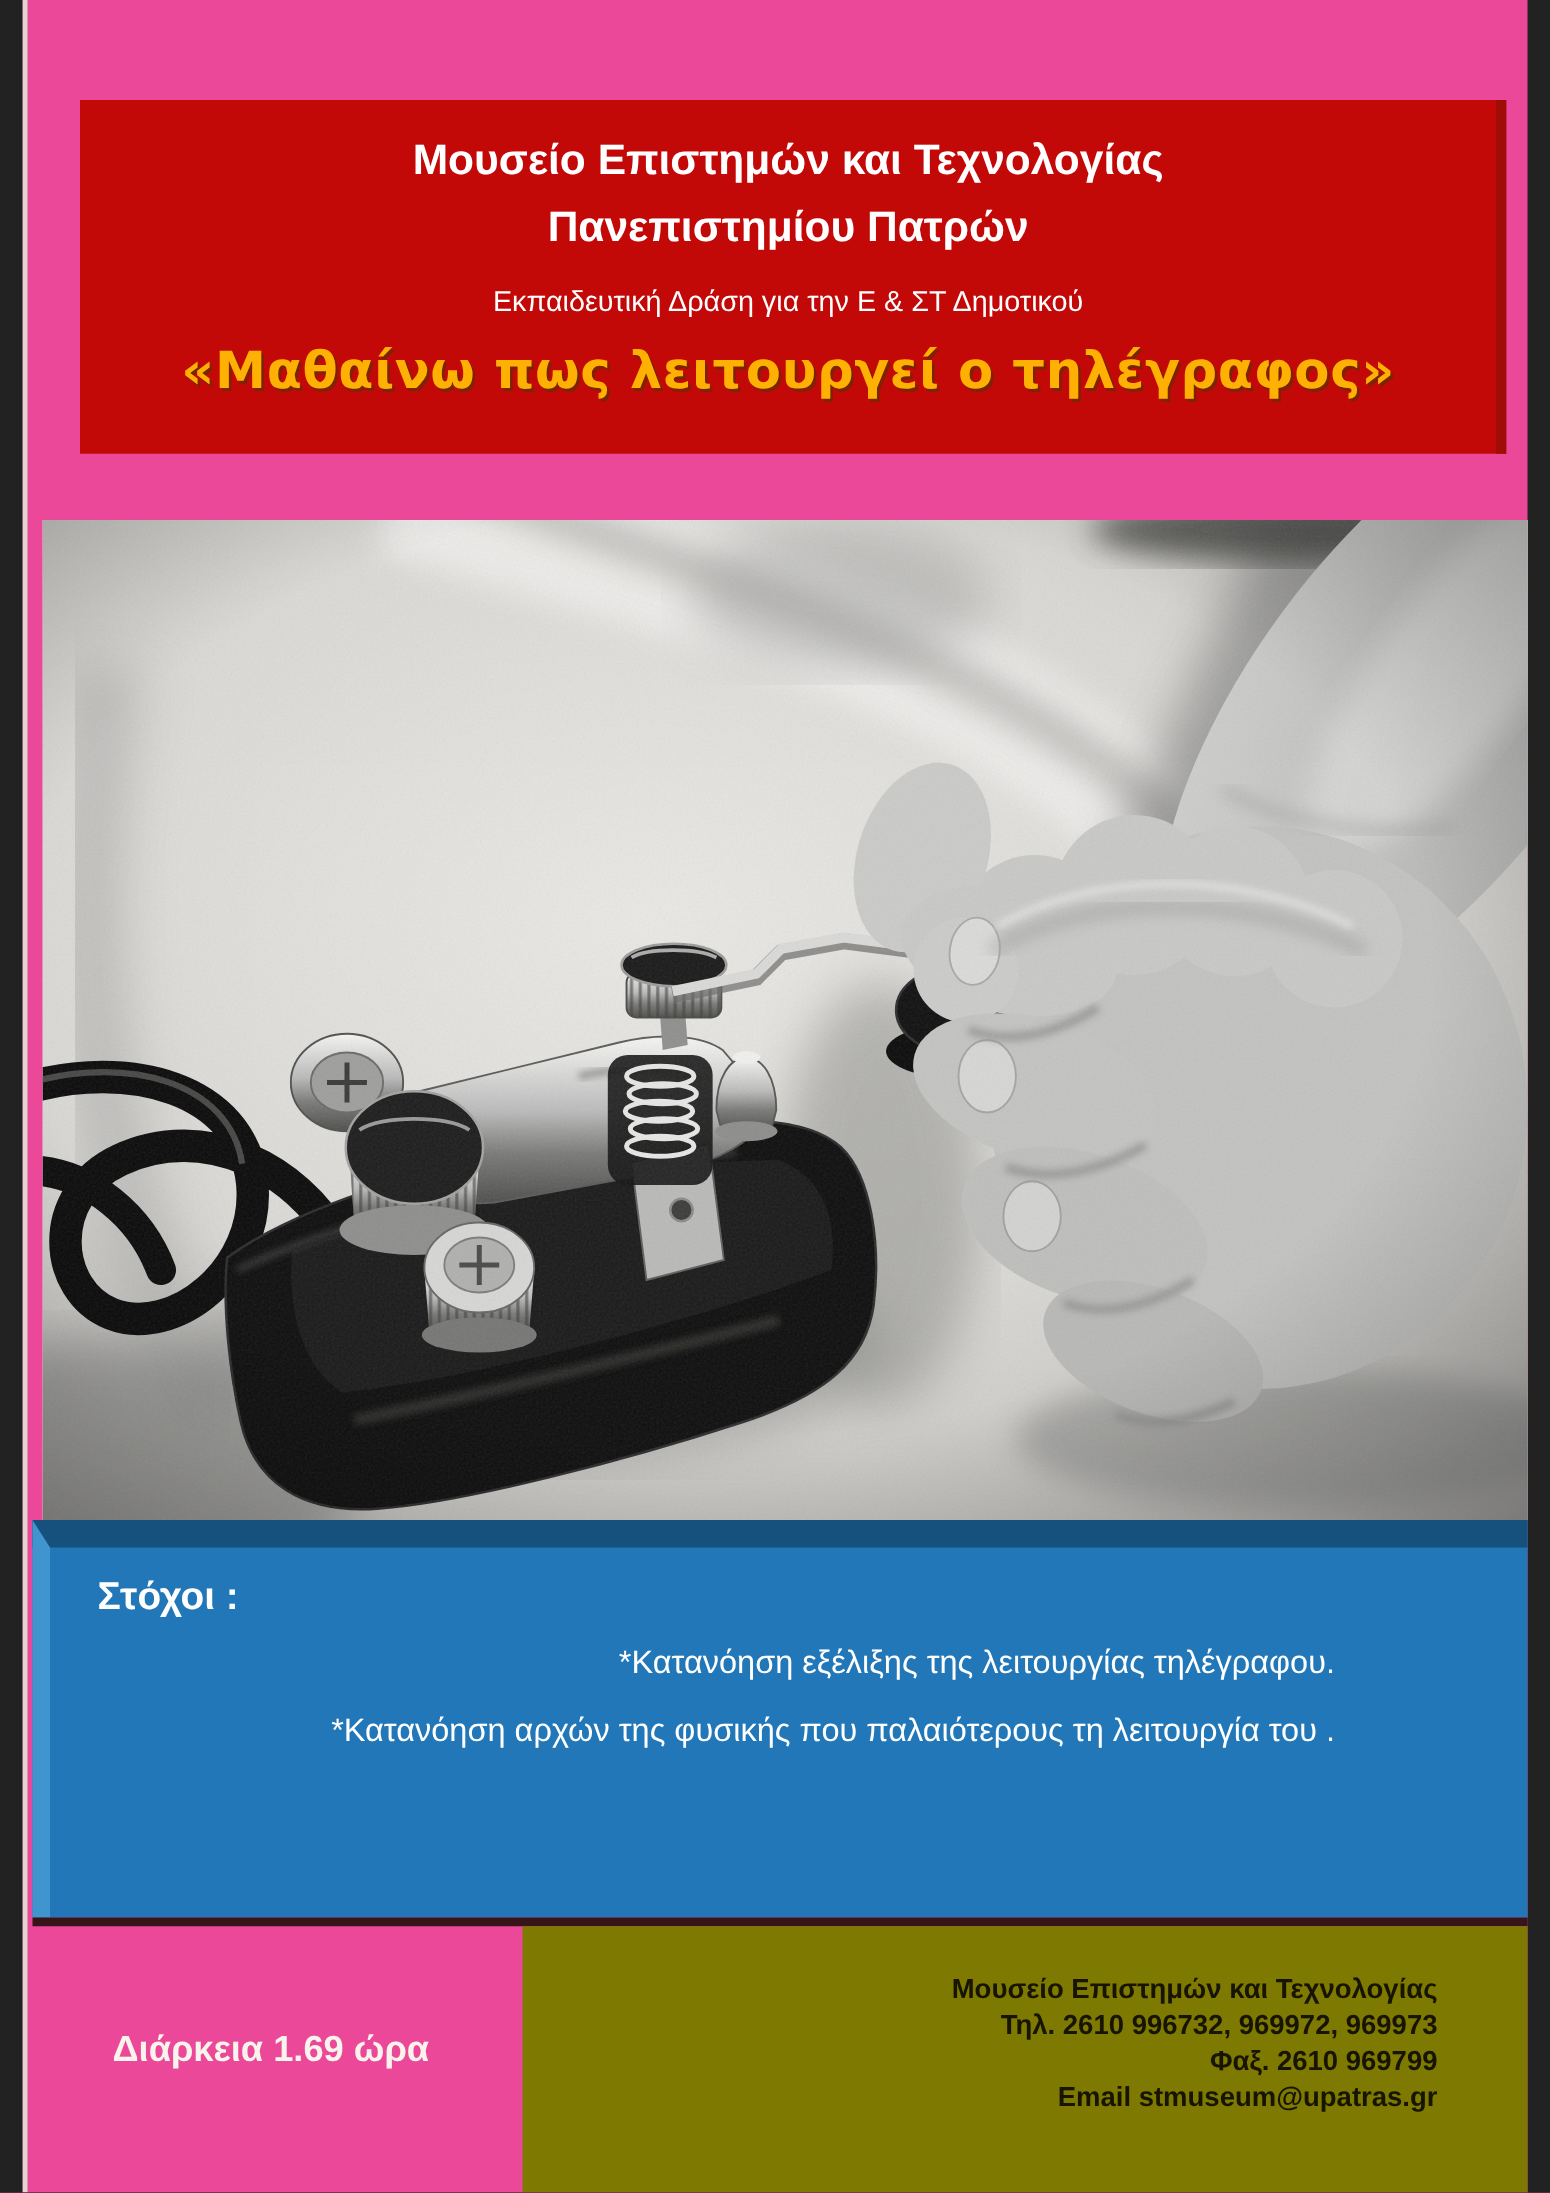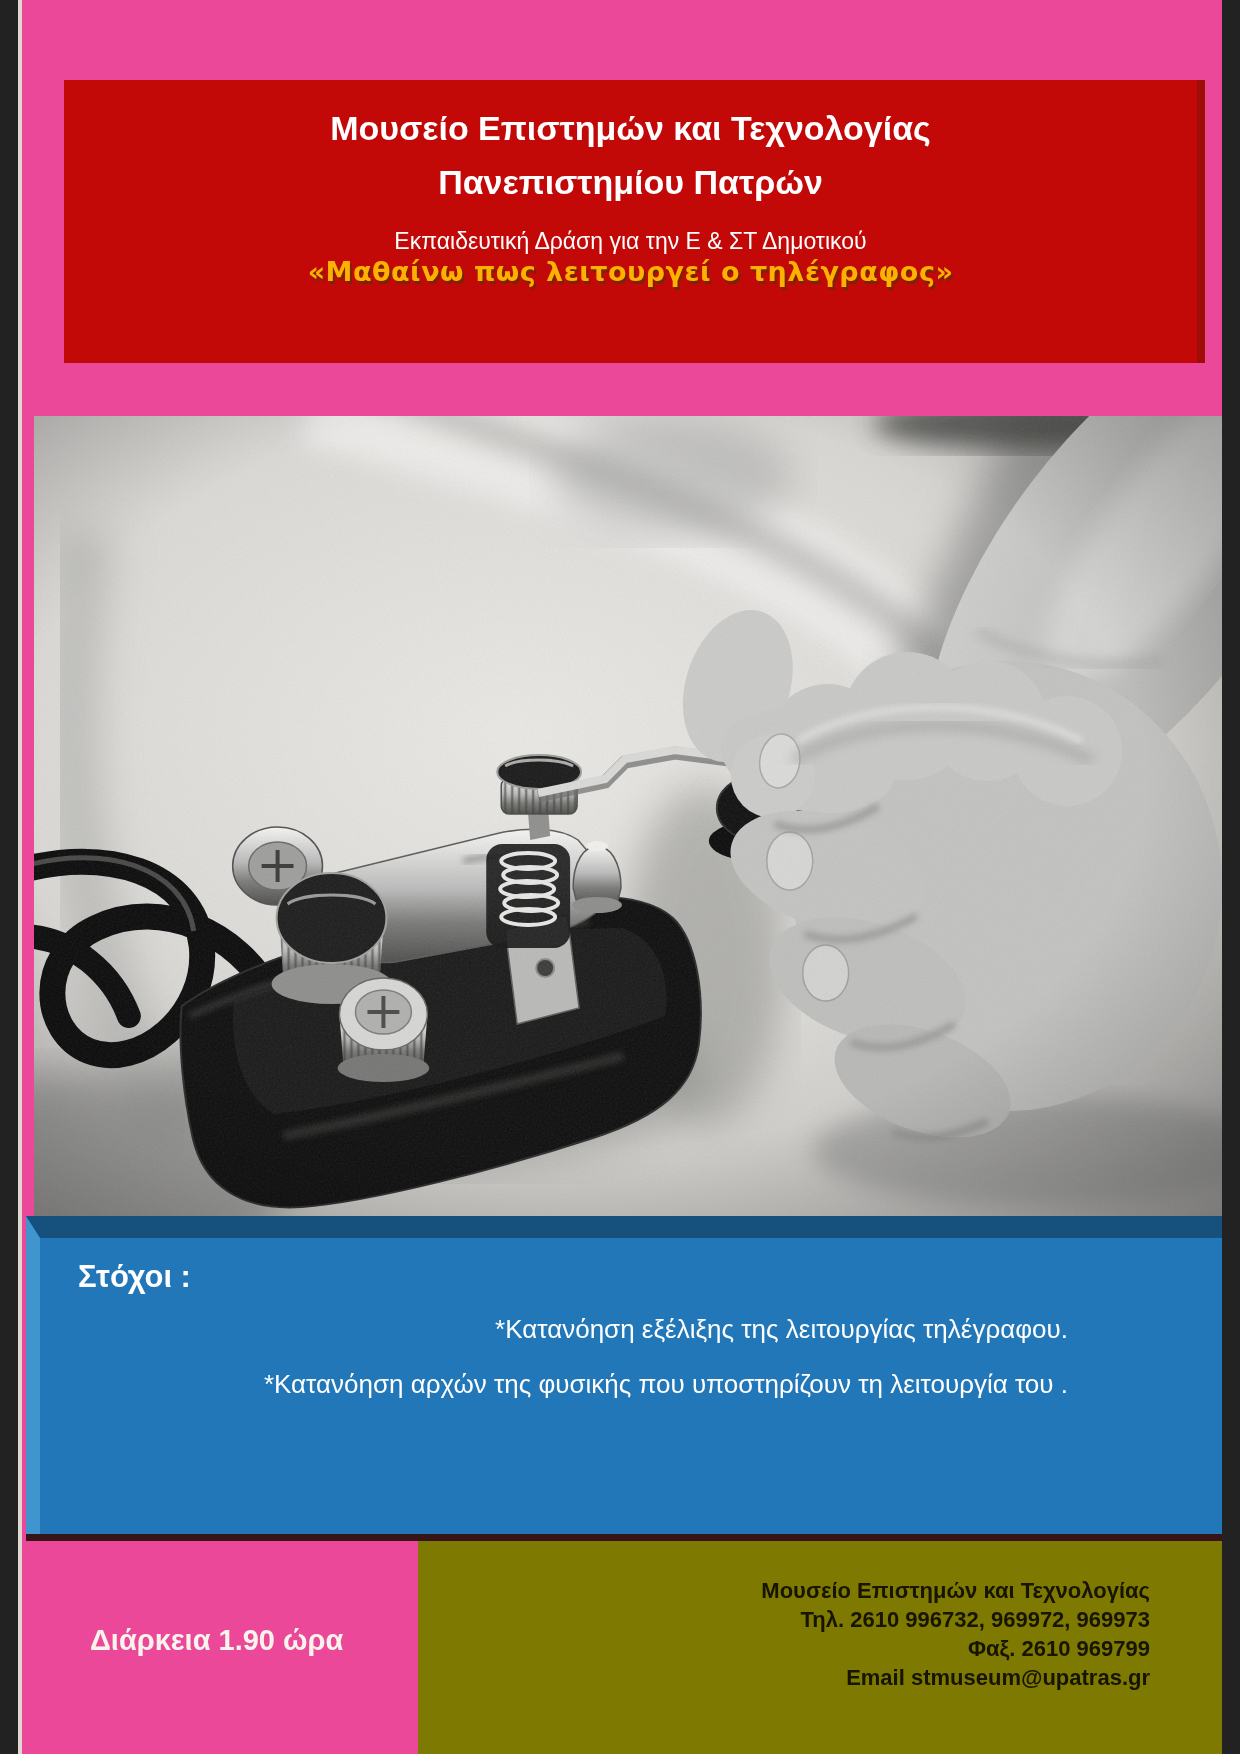--- a/index.html
+++ b/index.html
@@ -14,21 +14,21 @@
   
   #header-box{
     position:absolute;left:46px;top:80px;width:1141px;height:283px;
     background:#c30808;border-right:8px solid #9e0d06;
     text-align:center;color:#fff;
   }
   #header-box .t1{margin-top:26px;font-size:34px;font-weight:bold;line-height:44px;}
   #header-box .t2{margin-top:10px;font-size:34px;font-weight:bold;line-height:44px;}
   #header-box .sub{margin-top:22px;font-size:23px;font-weight:400;line-height:30px;}
   #header-box .headline{
-    font-size:27px;font-weight:bold;letter-spacing:0.5px;
+    margin-top:16px;font-size:41px;font-weight:bold;letter-spacing:0.5px;
     font-family:"DejaVu Sans","Liberation Sans",sans-serif;
     color:#ffb103;text-shadow:2px 3px 0 #7a2400;
   }
 
   
   #photo-wrap{
     position:absolute;left:16px;top:416px;width:1210px;height:800px;
     background:#cfcecb;overflow:hidden;
   }
   #photo-wrap svg{display:block;width:100%;height:100%;}
@@ -215,26 +215,26 @@
       <path d="M945,215 C1000,245 1075,255 1130,245" fill="none" stroke="#a3a3a1" stroke-width="8" opacity="0.6" filter="url(#b6)"></path>
 
       <rect width="1212" height="800" filter="url(#grain)" opacity="0.55"></rect>
       <rect width="1212" height="800" fill="url(#vign)"></rect>
     </svg>
   </div>
 
   <div id="goals-box">
     <p class="goal-heading">Στόχοι :</p>
     <p class="goal">*Κατανόηση εξέλιξης της λειτουργίας τηλέγραφου.</p>
-    <p class="goal">*Κατανόηση  αρχών της φυσικής που υποστηρίζουν τη λειτουργία του .</p>
+    <p class="goal">*Κατανόηση  αρχών της φυσικής που παλαιότερους τη λειτουργία του .</p>
     <div id="goals-tri"></div>
   </div>
   <div id="goals-shadow"></div>
 
   <div id="olive-box"></div>
   <div id="contact-block">
     <div>Μουσείο Επιστημών και Τεχνολογίας</div>
     <div>Τηλ. 2610 996732, 969972, 969973</div>
     <div>Φαξ. 2610 969799</div>
     <div>Email stmuseum@upatras.gr</div>
   </div>
-  <div id="duration">Διάρκεια 1.90 ώρα</div>
+  <div id="duration">Διάρκεια 1.69 ώρα</div>
 </div>
 
 </body></html>

